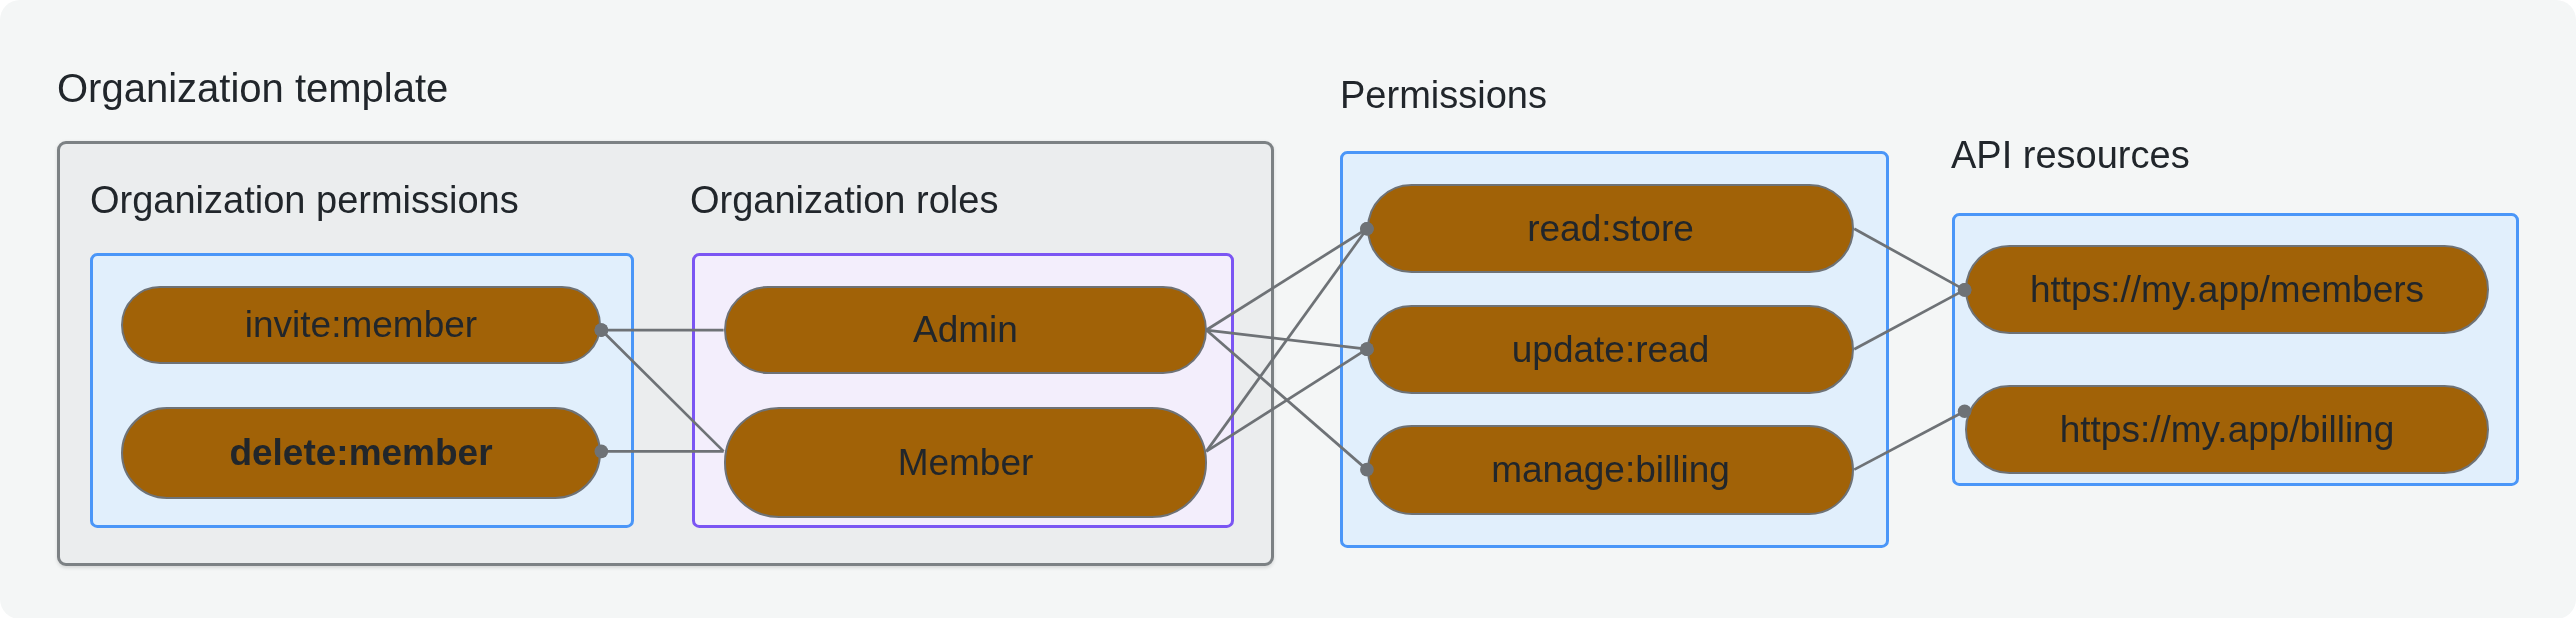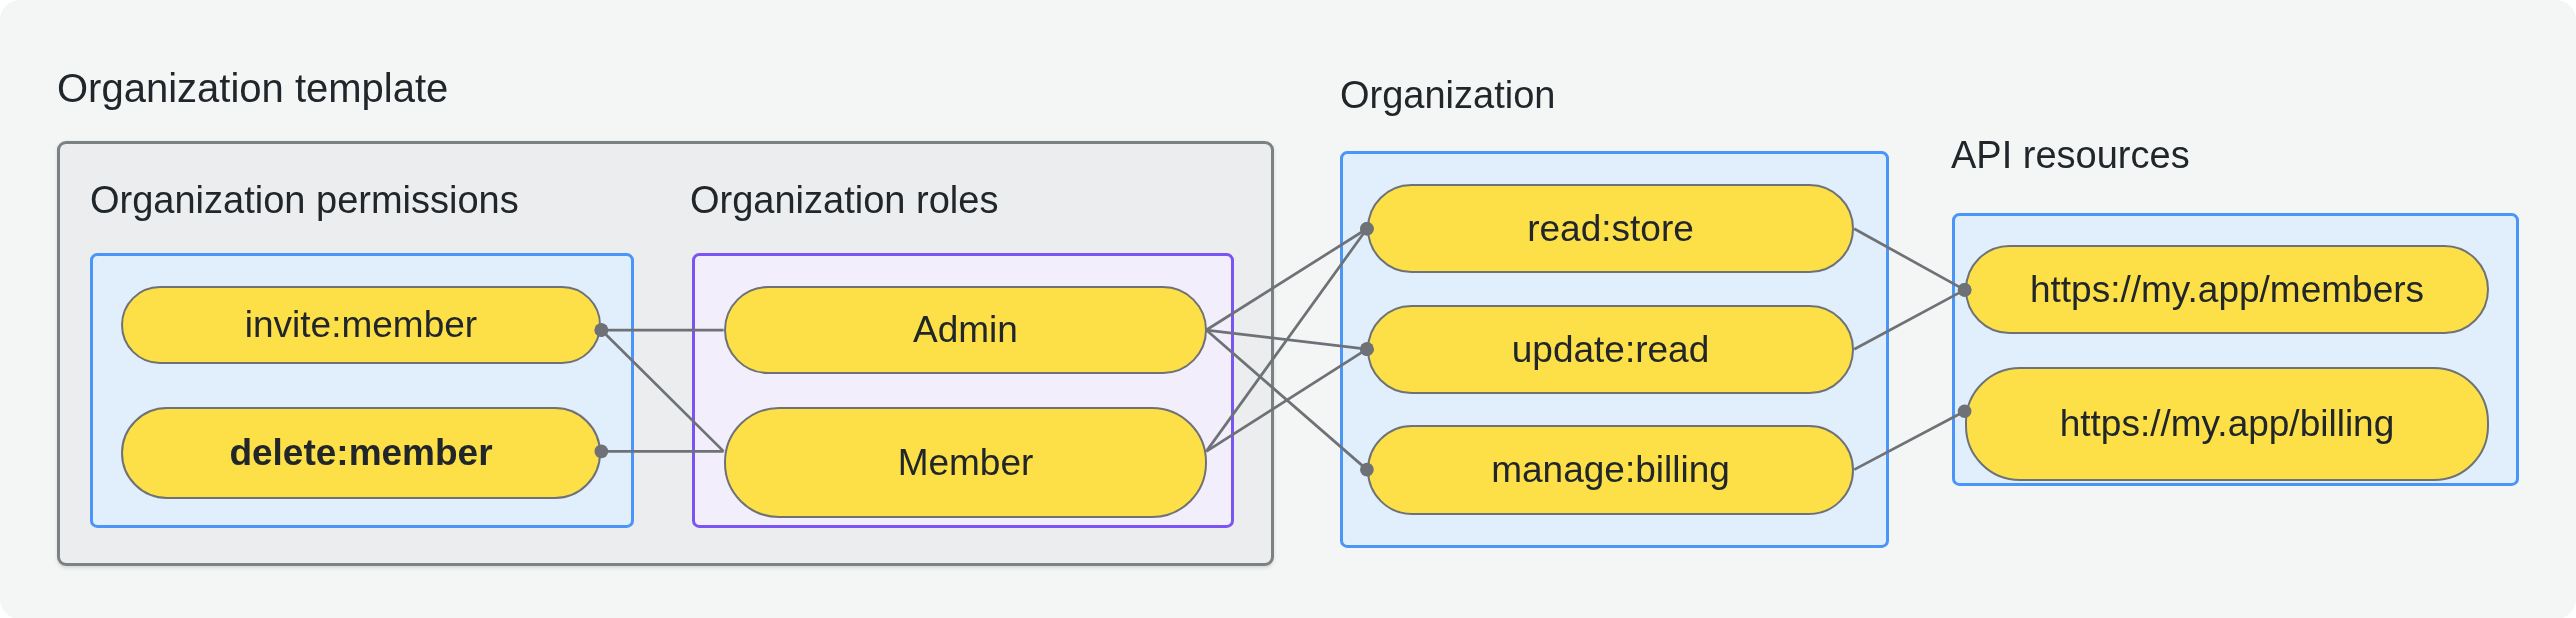--- a/index.html
+++ b/index.html
@@ -61,39 +61,39 @@
   .panel-api-resources   { left: 1952px; top: 213px; width: 567px; height: 273px; }
 
   .lbl-org-permissions { left: 90px;   top: 179px; }
   .lbl-org-roles       { left: 690px;  top: 179px; }
   .lbl-permissions     { left: 1340px; top: 74px; }
   .lbl-api-resources   { left: 1951px; top: 134px; }
 
   .pill {
     position: absolute;
     box-sizing: border-box;
-    background: #fde047;
+    background: #a16207;
     border: 2.7px solid #6e7276;
     border-radius: 55px;
     display: flex;
     align-items: center;
     justify-content: center;
     font-size: 37px;
     color: #21262b;
     white-space: nowrap;
   }
   .pill-invite  { left: 121px;  top: 286px; width: 480px; height: 78px; }
   .pill-delete  { left: 121px;  top: 407px; width: 480px; height: 92px; font-weight: bold; }
   .pill-admin   { left: 724px;  top: 286px; width: 483px; height: 88px; }
   .pill-member  { left: 724px;  top: 407px; width: 483px; height: 111px; }
   .pill-read    { left: 1367px; top: 184px; width: 487px; height: 89px; }
   .pill-update  { left: 1367px; top: 305px; width: 487px; height: 89px; }
   .pill-manage  { left: 1367px; top: 425px; width: 487px; height: 90px; }
   .pill-members { left: 1965px; top: 245px; width: 524px; height: 89px; }
-  .pill-billing { left: 1965px; top: 367px; width: 524px; height: 114px; }
+  .pill-billing { left: 1965px; top: 385px; width: 524px; height: 89px; }
 
   .edges {
     position: absolute;
     left: 0; top: 0;
     width: 2576px;
     height: 619px;
     pointer-events: none;
   }
 </style>
 </head>
@@ -104,21 +104,21 @@
   <div class="title">Organization template</div>
 
   <div class="panel outer-gray"></div>
 
   <div class="label lbl-org-permissions">Organization permissions</div>
   <div class="panel blue-panel panel-org-permissions"></div>
 
   <div class="label lbl-org-roles">Organization roles</div>
   <div class="panel purple-panel panel-org-roles"></div>
 
-  <div class="label lbl-permissions">Organization</div>
+  <div class="label lbl-permissions">Permissions</div>
   <div class="panel blue-panel panel-permissions"></div>
 
   <div class="label lbl-api-resources">API resources</div>
   <div class="panel blue-panel panel-api-resources"></div>
 
   <div class="pill pill-invite">
     <span>invite:member</span>
   </div>
   <div class="pill pill-delete">
     <span>delete:member</span>

